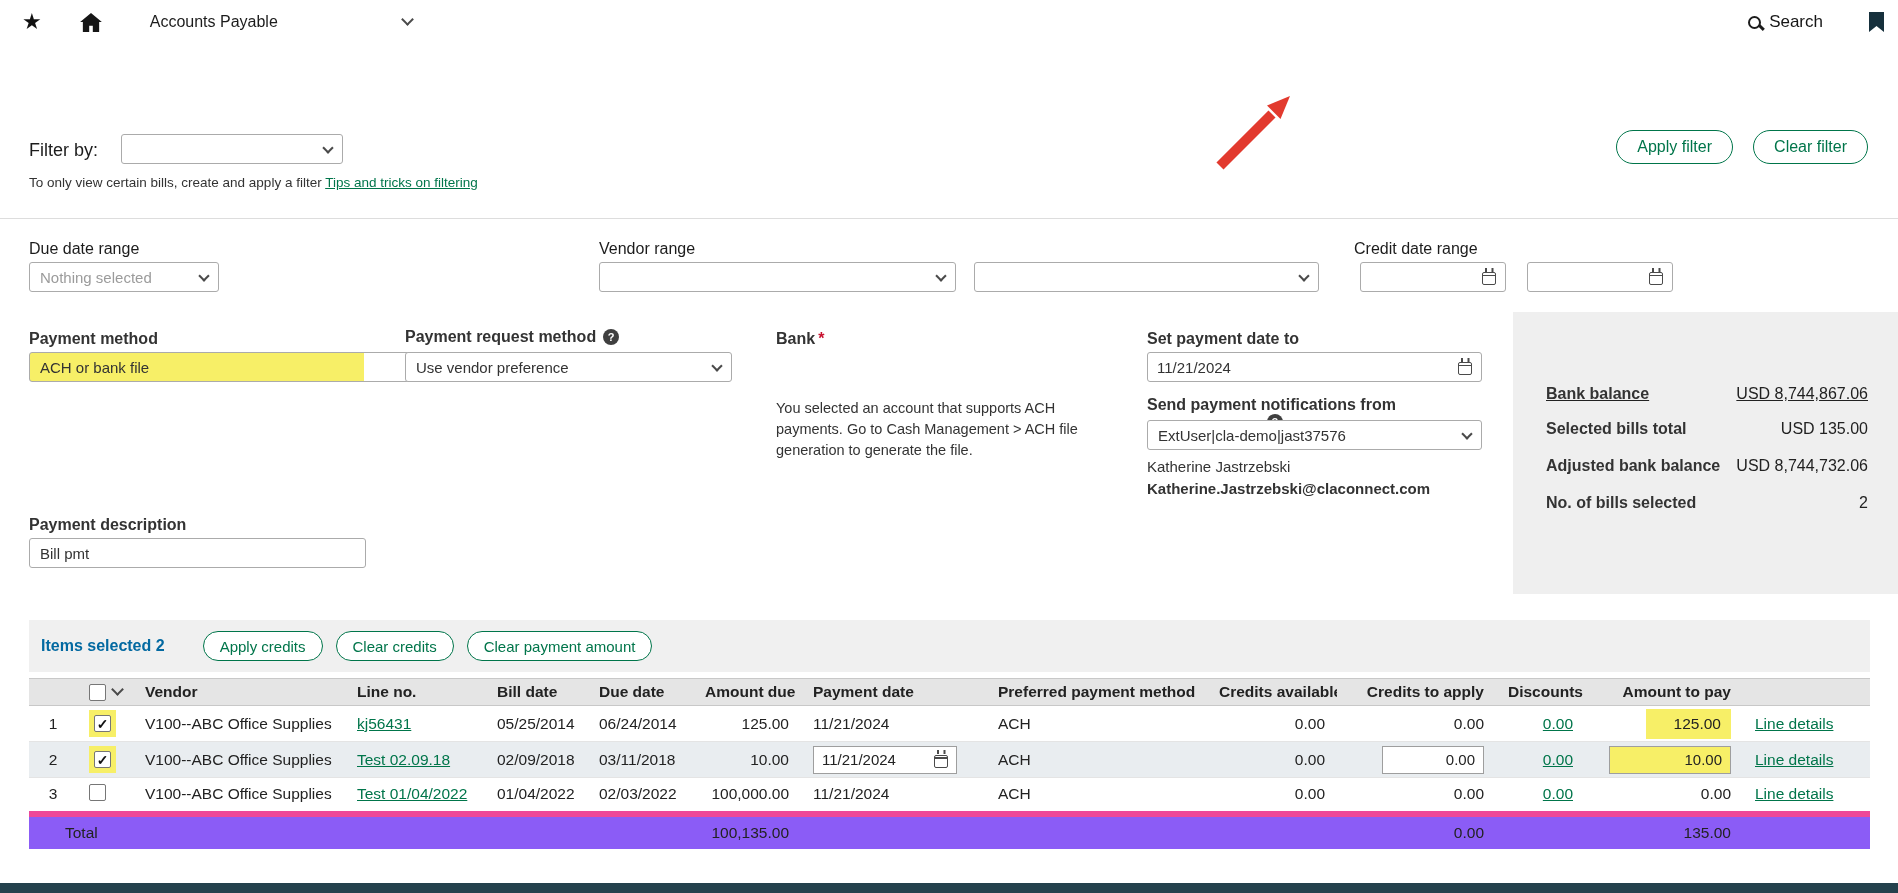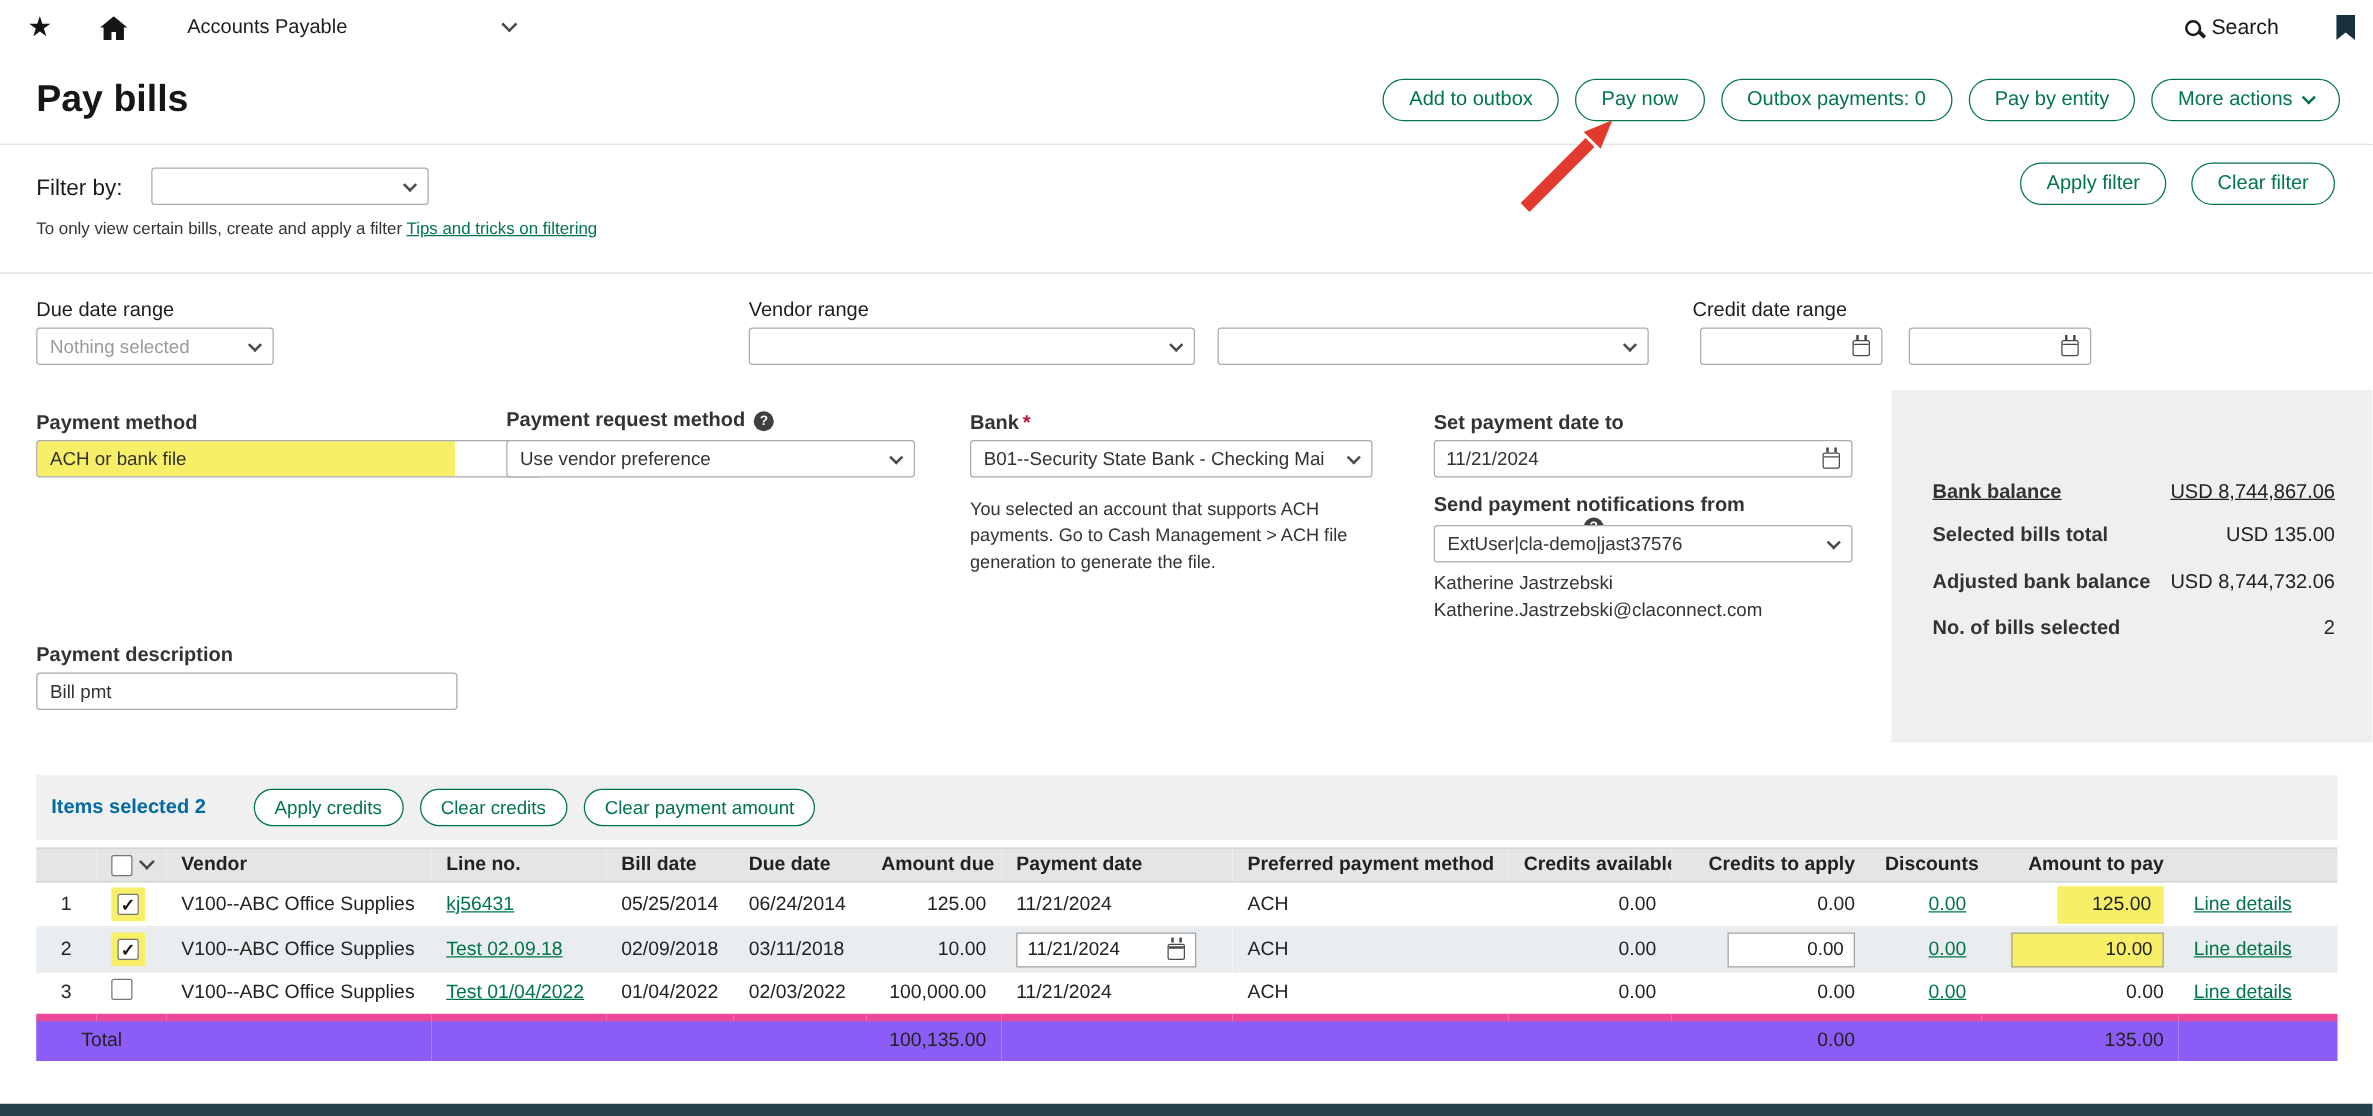--- a/index.html
+++ b/index.html
@@ -85,21 +85,21 @@
   .pr-select  { position:absolute; left:405px; top:352px; width:327px; }
   .bank-label { position:absolute; left:776px; top:330px; }
   .bank-select{ position:absolute; left:776px; top:352px; width:322px; }
   .bank-note  { position:absolute; left:776px; top:398px; width:332px; font-size:14.5px;
     line-height:1.45; color:#333; }
   .paydate-label { position:absolute; left:1147px; top:330px; }
   .paydate-input { position:absolute; left:1147px; top:352px; width:335px; }
   .notif-label  { position:absolute; left:1147px; top:396px; display:flex; align-items:center;flex-direction:column; }
   .notif-select { position:absolute; left:1147px; top:420px; width:335px; }
   .notif-name  { position:absolute; left:1147px; top:458px; font-size:15px; color:#333; }
-  .notif-email { position:absolute; left:1147px; top:480px; font-size:15px; color:#333; }
+  .notif-email { position:absolute; left:1147px; top:480px; font-size:15px; color:#333;font-weight:bold; }
   .desc-label { position:absolute; left:29px; top:516px; }
   .textinput { border:1px solid #ababab; border-radius:3px; background:#fff; height:30px;
     display:flex; align-items:center; padding:0 10px; font-size:15px; color:#333; cursor:text; }
   .desc-input { position:absolute; left:29px; top:538px; width:337px; }
   .req { color:#c8102e; margin-left:3px; }
   .qico { display:inline-flex; width:16px; height:16px; border-radius:50%; background:#3f3f3f;
     color:#fff; font-size:11px; font-weight:bold; align-items:center; justify-content:center;
     margin-left:7px; flex-shrink:0; cursor:pointer; }
   .sumrow { position:absolute; left:1546px; right:30px; display:flex;
     justify-content:space-between; align-items:baseline; }
@@ -159,33 +159,20 @@
       <span class="mag"></span>
       <span class="lbl">Search</span>
     </div>
     <span class="bookmark">
       <svg width="15" height="20" viewBox="0 0 15 20">
           <path d="M0 0h15v20l-7.5-6L0 20z" fill="#16303c"></path>
         </svg>
     </span>
   </div>
 
-  <div class="titlebar">
-    <h1 class="page-title">Pay bills</h1>
-    <div class="title-actions">
-      <button class="pill">Add to outbox</button>
-      <button class="pill">Pay now</button>
-      <button class="pill">Outbox payments: 0</button>
-      <button class="pill">Pay by entity</button>
-      <button class="pill">
-        <span>More actions</span>
-        <span class="chev"></span>
-      </button>
-    </div>
-  </div>
 
   <svg class="red-arrow" width="92" height="80" viewBox="0 0 92 80">
     <line x1="14" y1="72" x2="66" y2="20" stroke="#e23a2e" stroke-width="10"></line>
     <polygon points="84,2 74.5,25 61,11.5" fill="#e23a2e"></polygon>
   </svg>
 
   <span class="filter-label">Filter by:</span>
   <div class="selectbox filter-select">
     <span></span>
     <span class="chev"></span>
@@ -238,24 +225,20 @@
     <span class="qico">?</span>
   </span>
   <div class="selectbox pr-select">
     <span>Use vendor preference</span>
     <span class="chev"></span>
   </div>
 
   <span class="field-label bold bank-label">
     <span>Bank</span><span class="req">*</span>
   </span>
-  <div class="selectbox bank-select">
-    <span>B01--Security State Bank - Checking Mai</span>
-    <span class="chev"></span>
-  </div>
   <div class="bank-note">You selected an account that supports ACH payments. Go to Cash Management &gt; ACH file generation to generate the file.</div>
 
   <span class="field-label bold paydate-label">Set payment date to</span>
   <div class="datebox paydate-input">
     <span>11/21/2024</span>
     <span class="cal"></span>
   </div>
 
   <span class="field-label bold notif-label">
     <span>Send payment notifications from</span>

